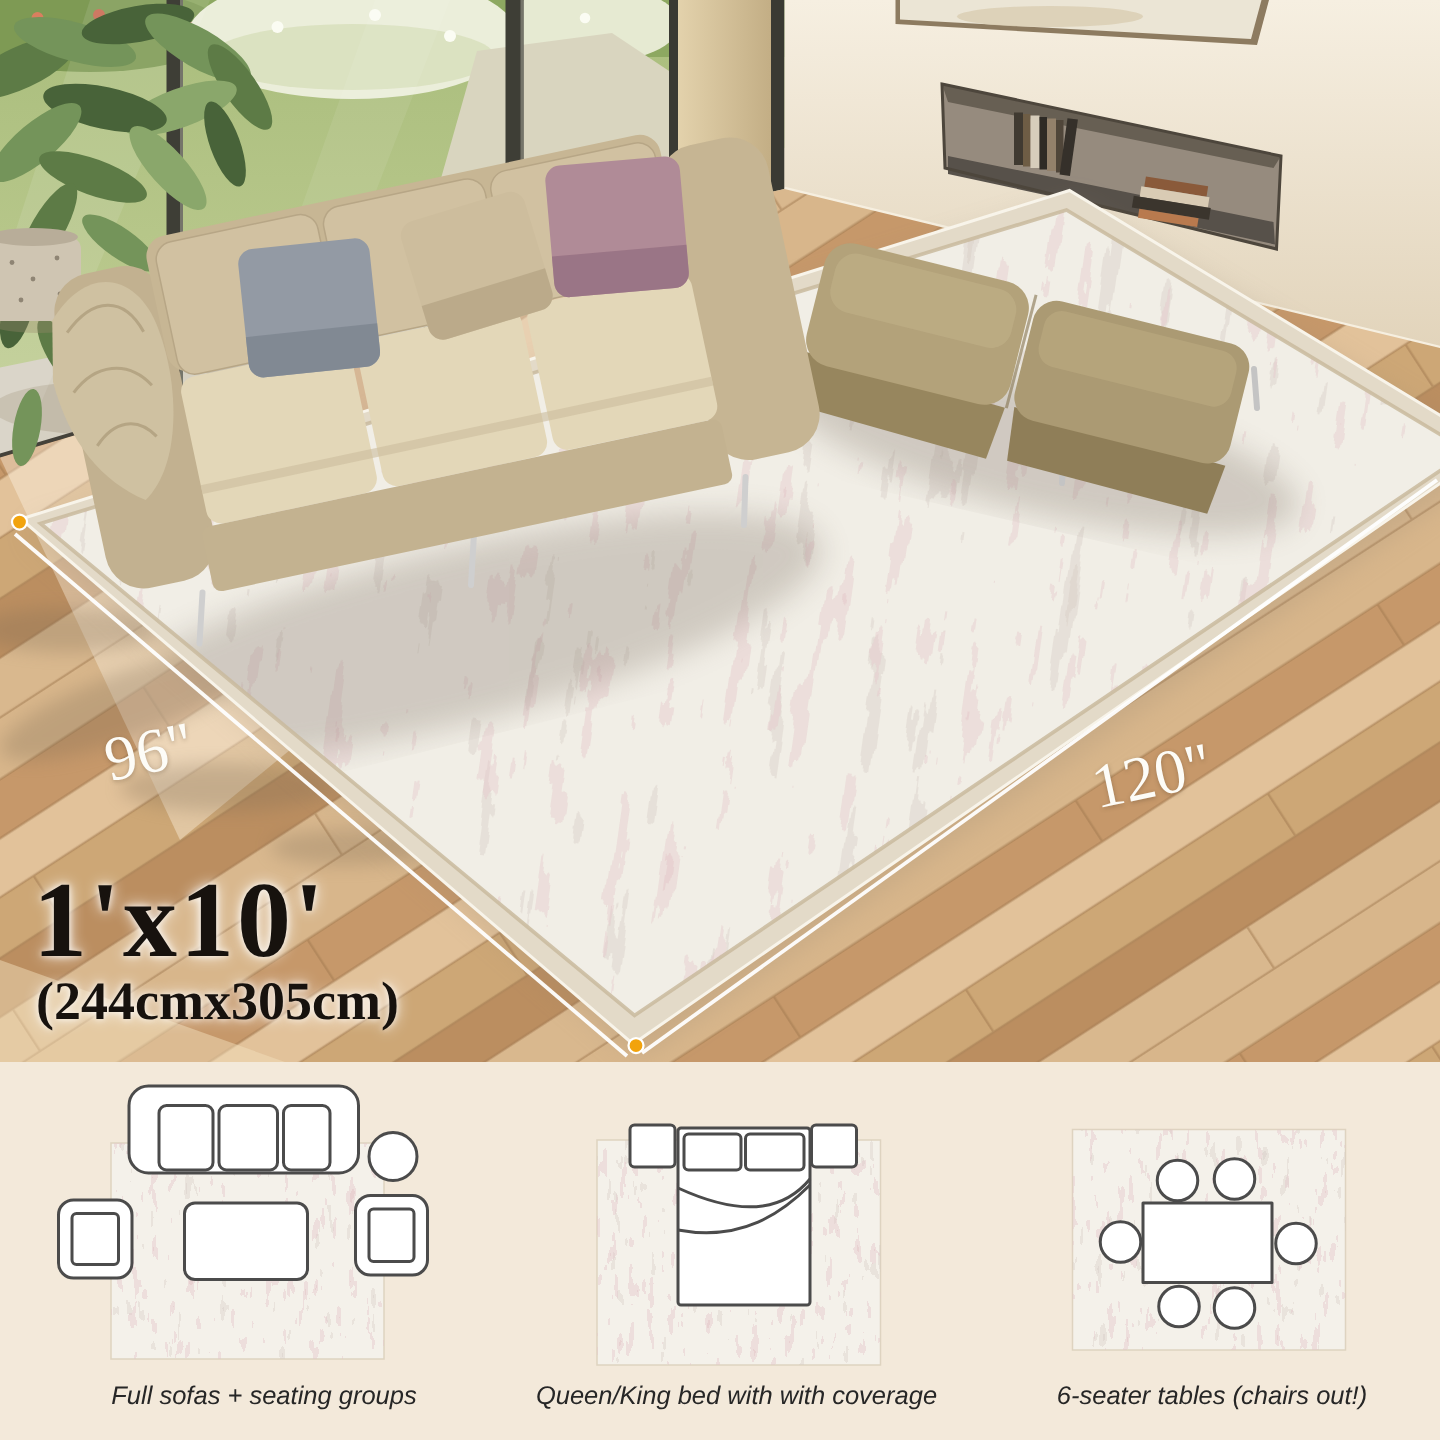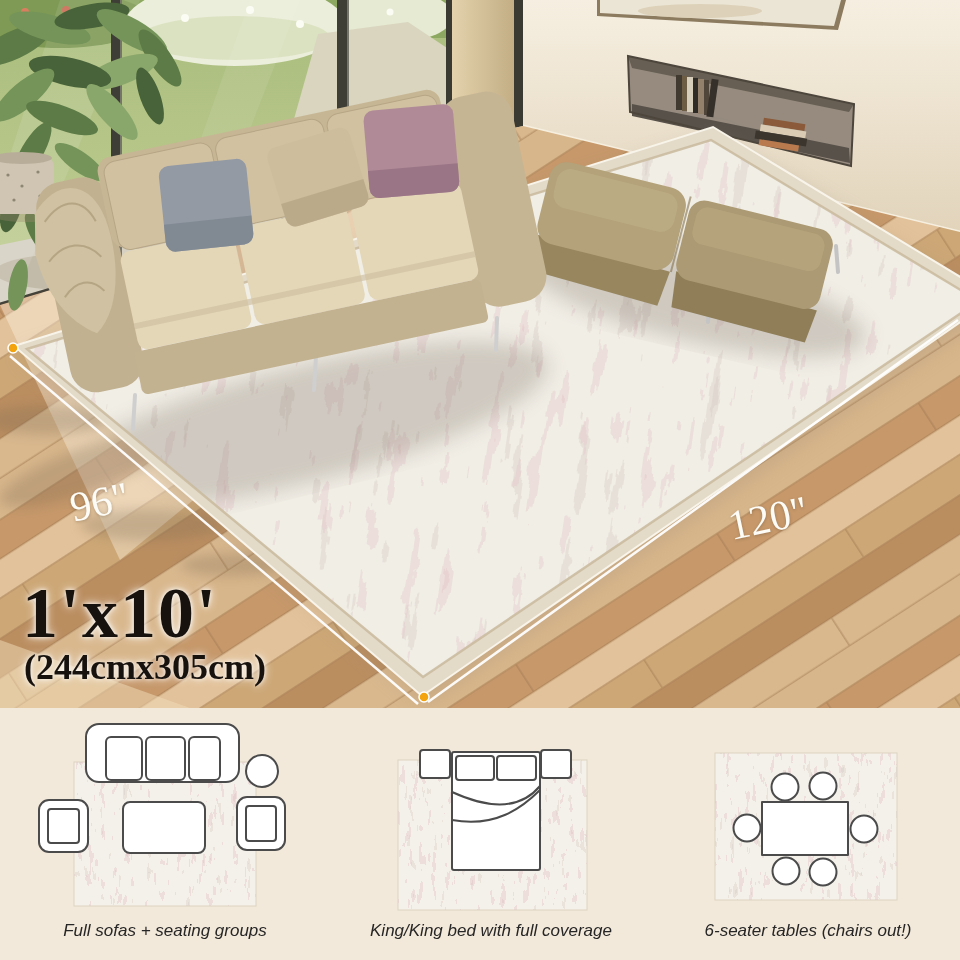--- a/index.html
+++ b/index.html
@@ -12,21 +12,21 @@
   #label-120{left:728px;top:494px;font-size:42px;transform:rotate(-12deg);}
   .size-label{position:absolute;color:#17120e;font-family:"Liberation Serif",serif;
      font-weight:bold;white-space:nowrap;
      text-shadow:0 0 10px rgba(255,255,255,.95),0 0 4px rgba(255,255,255,.8);}
   #label-size{left:22px;top:572px;font-size:72px;letter-spacing:2px;}
   #label-size-metric{left:24px;top:646px;font-size:36px;text-align:right;}
   #panel{position:absolute;left:0;top:708px;width:960px;height:252px;background:#f3e9da;}
   #diagrams{position:absolute;left:0;top:708px;}
   .caption{position:absolute;top:921px;width:330px;text-align:center;
      font-style:italic;font-size:17px;color:#262626;}
-  #caption-1{left:0px;}
+  #caption-1{left:0px;padding-left:11px;}
   #caption-2{left:326px;}
   #caption-3{left:648px;width:320px;}
 </style>
 </head>
 <body>
 
 <div id="stage">
 
 <svg id="scene" width="960" height="708" viewBox="0 0 960 708">
   <defs>
@@ -374,16 +374,16 @@
       <circle cx="747" cy="120" r="13.5"></circle>
       <circle cx="864" cy="121" r="13.5"></circle>
       <circle cx="786" cy="163" r="13.5"></circle>
       <circle cx="823" cy="164" r="13.5"></circle>
       <rect x="762" y="94" width="86" height="53"></rect>
     </g>
   </g>
 </svg>
 
 <div class="caption" id="caption-1">Full sofas + seating groups</div>
-<div class="caption" id="caption-2">King/King bed with full coverage</div>
+<div class="caption" id="caption-2">Queen/King bed with with coverage</div>
 <div class="caption" id="caption-3">6-seater tables (chairs out!)</div>
 
 </div>
 
 </body></html>

